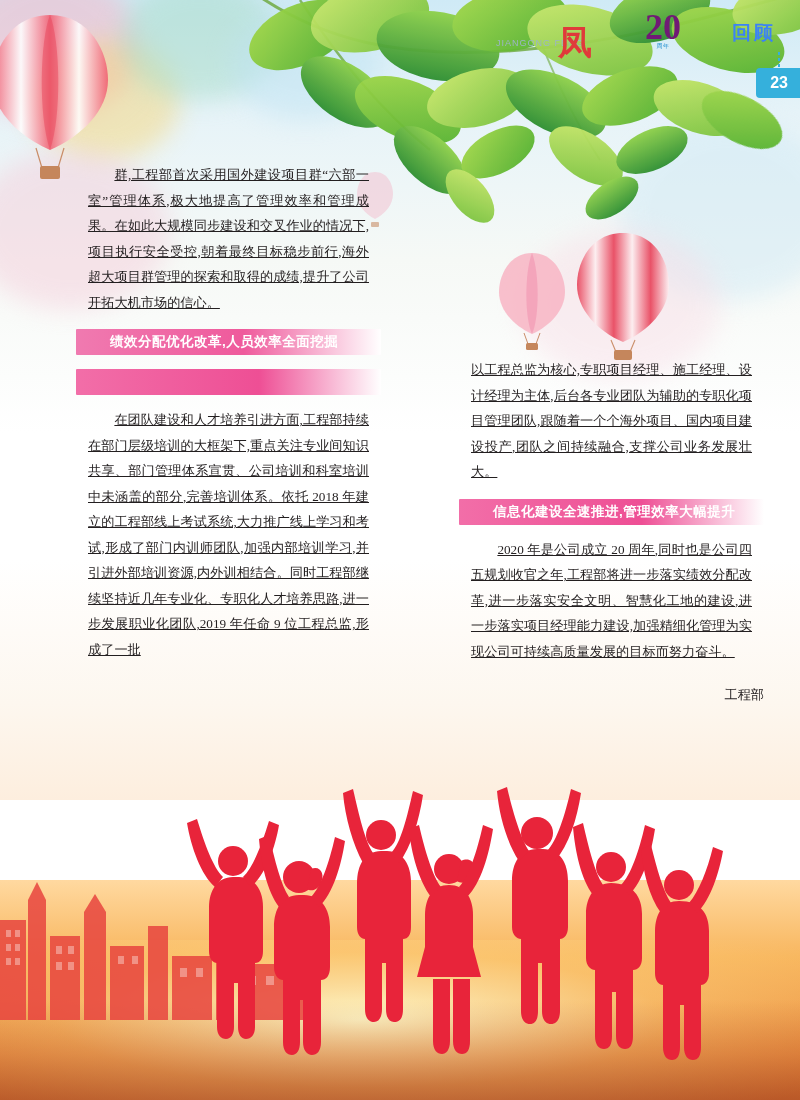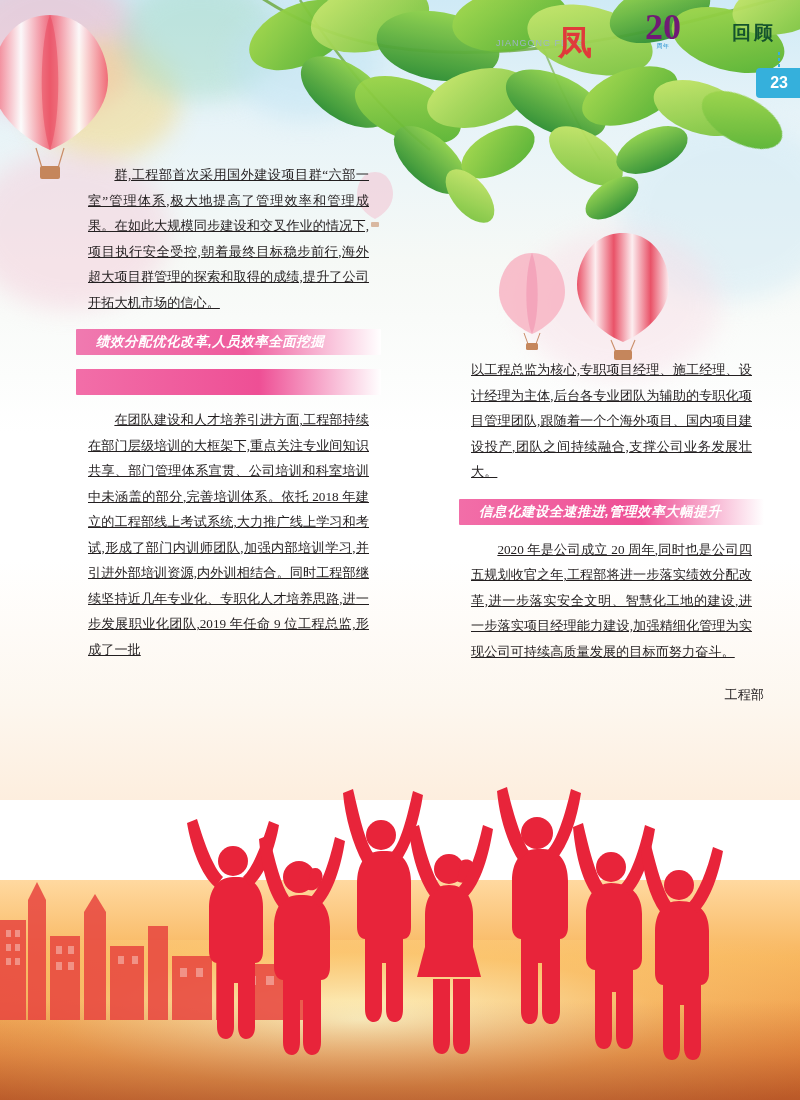--- a/index.html
+++ b/index.html
@@ -56,21 +56,21 @@
   }
   .badge20{
     position:absolute;left:168px;top:12px;width:50px;height:46px;text-align:center;
   }
   .badge20 .num{
     font-size:36px;color:#701a75;font-weight:bold;font-family:"Liberation Serif", serif;
     line-height:30px;display:block;
   }
   .badge20 .sub{display:block;font-size:6px;color:#1e8fd0;letter-spacing:.5px;}
   .hdr-title{
-    position:absolute;right:24px;top:20px;font-size:19px;color:#14532d;font-weight:bold;
+    position:absolute;right:24px;top:20px;font-size:19px;color:#3b82f6;font-weight:bold;
     letter-spacing:3px;font-family:"Liberation Sans", sans-serif;
   }
   .pagetab{
     position:absolute;right:0;top:68px;width:44px;height:30px;
     background:#35b0dc;border-radius:4px 0 0 4px;
   }
   .pagenum{
     position:absolute;right:12px;top:74px;color:#ffffff;font-size:16px;font-weight:bold;
   }
   .dotline{
@@ -100,21 +100,21 @@
     border-radius:1px;
   }
   .sect .bar.alt{
     background:linear-gradient(90deg,#f26ea8 0%,#ee4f95 60%,#ffffff 100%);
   }
   .sect .txt{
     position:absolute;left:0;top:0;height:26px;line-height:26px;
     color:#ffffff;font-size:13.5px;font-weight:bold;padding-left:10px;
     font-family:"Liberation Sans", sans-serif;letter-spacing:.5px;white-space:nowrap;
   }
-  .sect.indent .txt{padding-left:20px;font-style:italic;}
+  .sect.indent .txt{padding-left:34px;}
 
   .signoff{
     text-align:right;margin-top:18px;font-size:13.2px;color:#231f20;
     font-family:"Liberation Serif", serif;
   }
 
   
   .city{position:absolute;left:0;top:860px;width:330px;height:160px;}
   .people{position:absolute;left:175px;top:745px;width:560px;height:330px;}
   .people svg, .city svg{display:block;}

